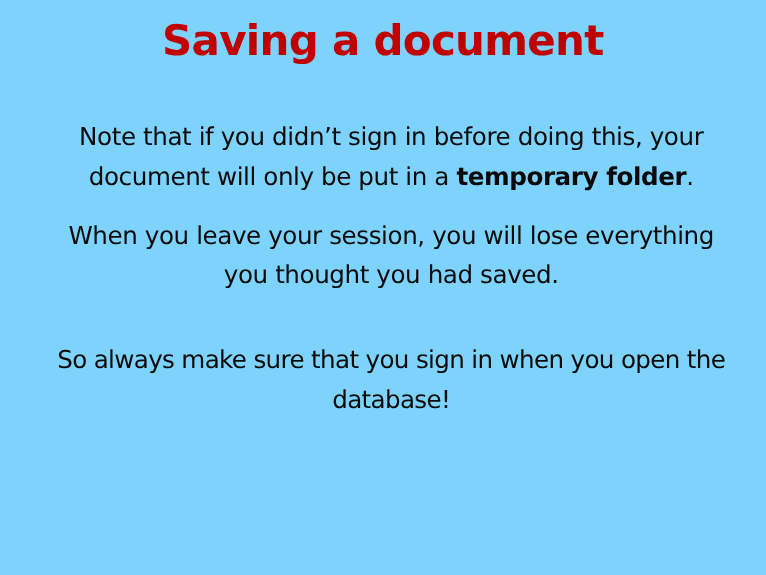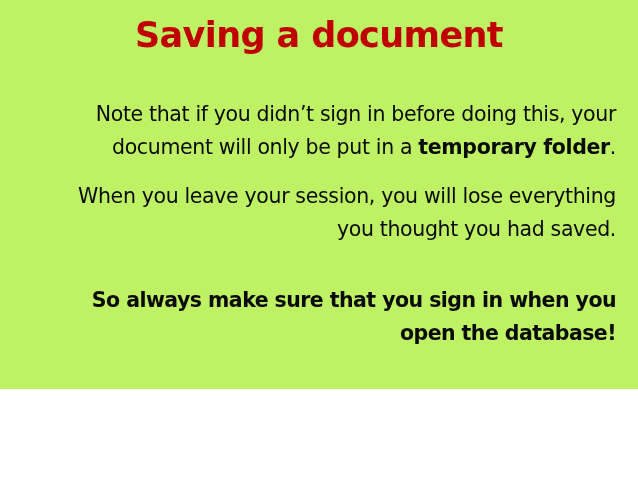--- a/index.html
+++ b/index.html
@@ -10,22 +10,22 @@
     width: 638px;
     height: 479px;
     background: #ffffff;
     font-family: "Liberation Sans", sans-serif;
     overflow: hidden;
   }
 
   .slide {
     position: relative;
     width: 638px;
-    height: 389px;
-    background: #bef264;
+    height: 479px;
+    background: #7dd3fc;
     box-sizing: border-box;
   }
 
   .slide-title {
     position: absolute;
     left: 0;
     top: 14px;
     width: 638px;
     text-align: center;
     color: #C00000;
@@ -44,33 +44,33 @@
     width: 580px;
   }
 
   .para {
     font-family: "DejaVu Sans", sans-serif;
     font-size: 20.5px;
     line-height: 33px;
     color: #0a0a0a;
     margin: 0 0 0 0;
     letter-spacing: -0.35px;
-    text-align: right;
+    text-align: center;
   }
 
   .para + .para {
     margin-top: 16px;
   }
 
   .para.spaced-before {
     margin-top: 38px;
   }
 
   .para.bold-all {
-    font-weight: bold;
+    font-weight: normal;
     letter-spacing: -0.55px;
   }
 
   .b {
     font-weight: bold;
   }
 </style>
 </head>
 <body>
 

